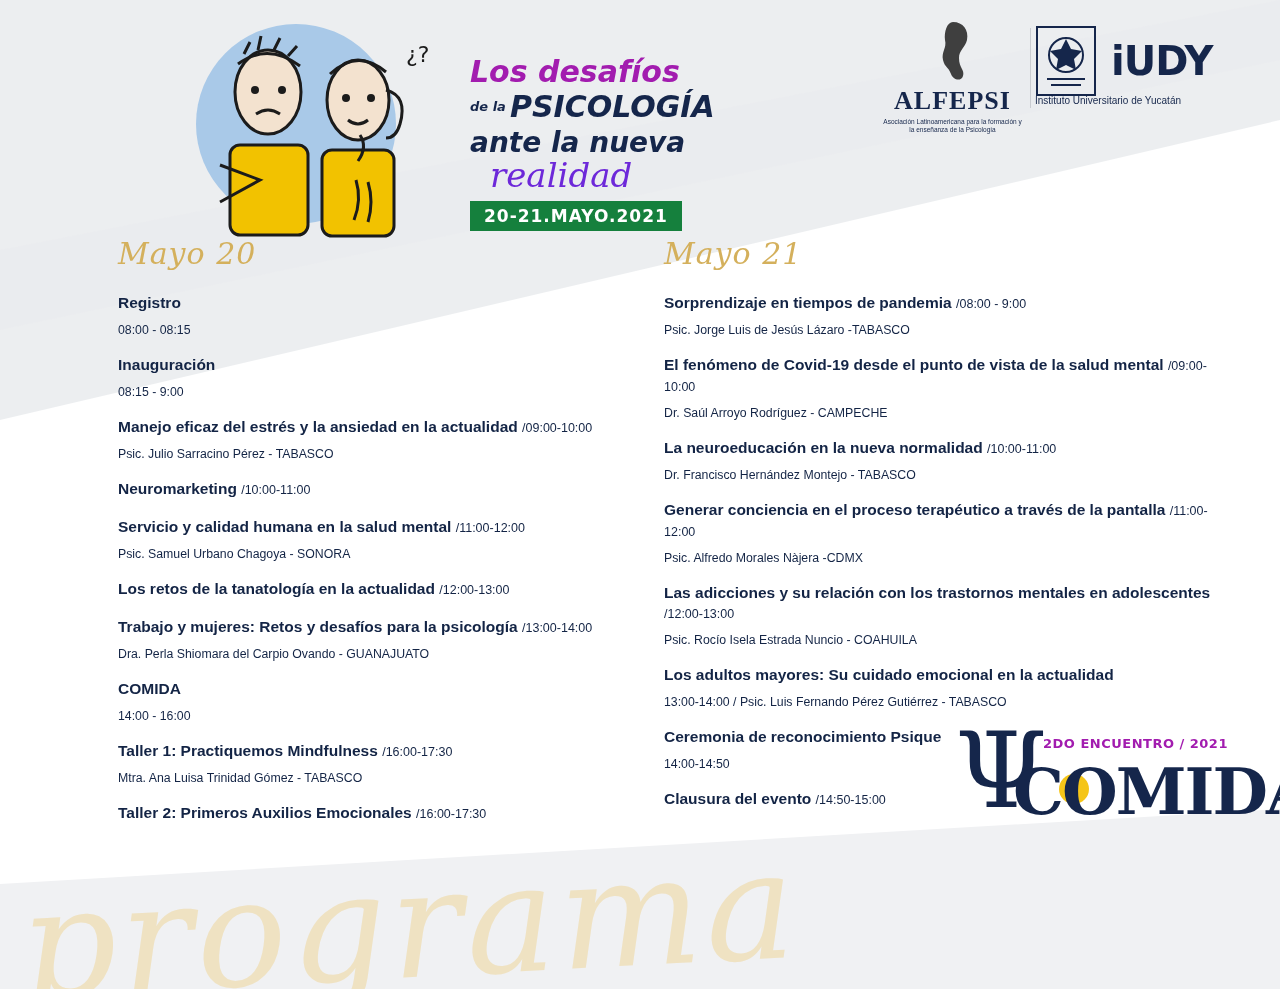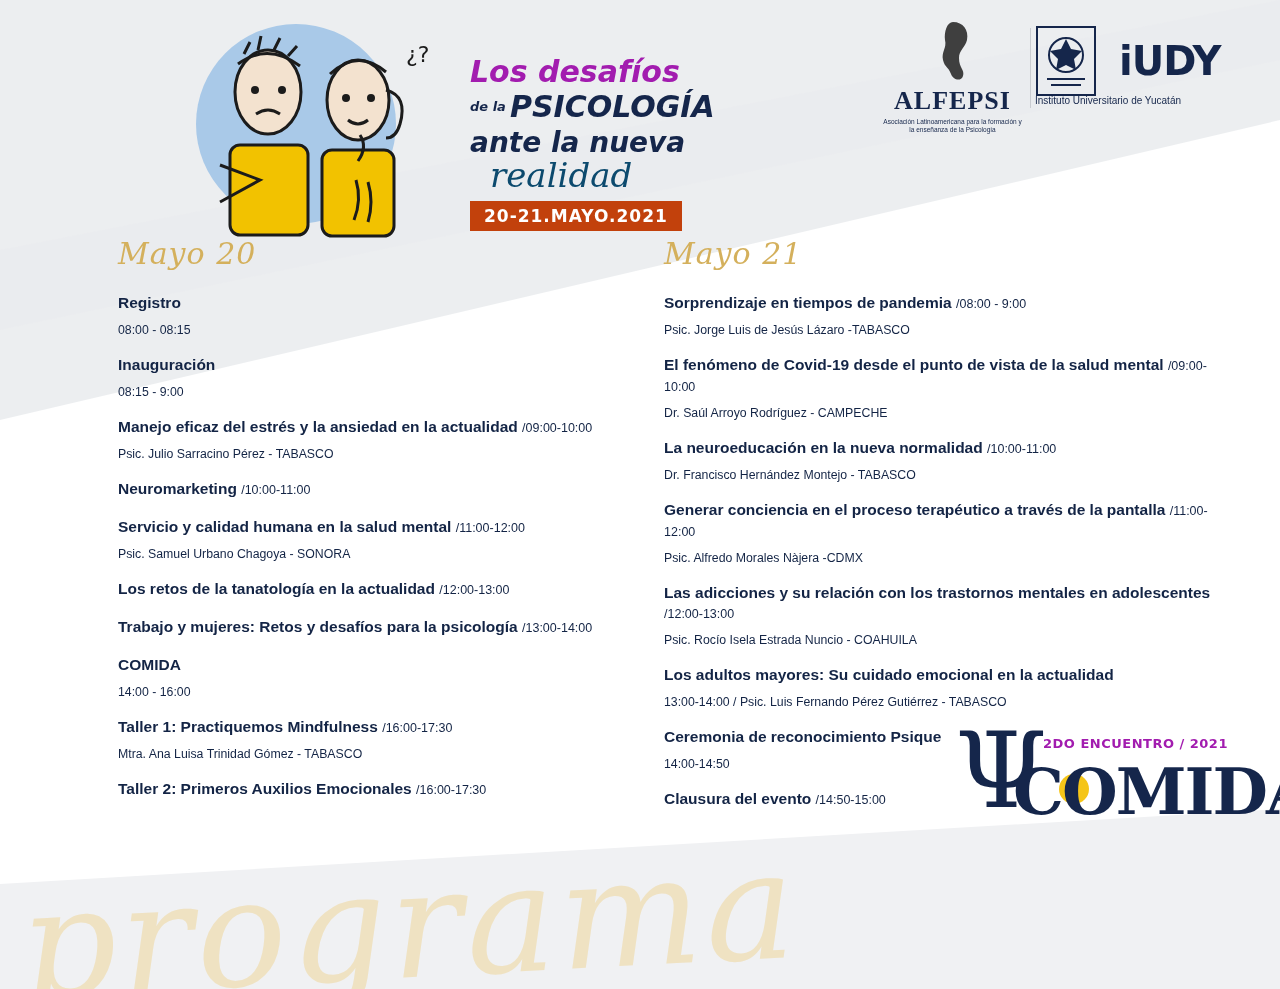--- a/index.html
+++ b/index.html
@@ -51,25 +51,25 @@
   
   .title-block{position:absolute;left:470px;top:55px;width:300px;z-index:4;}
   .t1{
     font-family:"DejaVu Sans", sans-serif;
     font-weight:bold;font-style:italic;font-size:30px;line-height:34px;color:#a21caf;
   }
   .t2{font-family:"DejaVu Sans", sans-serif;font-size:13px;font-weight:bold;font-style:italic;color:#15264b;display:inline-block;vertical-align:middle;}
   .t2big{font-family:"DejaVu Sans", sans-serif;font-weight:bold;font-style:italic;font-size:30px;color:#15264b;display:inline-block;vertical-align:middle;margin-left:4px;text-align:center;}
   .t3{font-family:"DejaVu Sans", sans-serif;font-weight:bold;font-style:italic;font-size:28px;color:#15264b;margin-top:2px;}
   .t4{
-    font-family:"DejaVu Serif", serif;font-style:italic;font-size:34px;color:#0c4a6e;
+    font-family:"DejaVu Serif", serif;font-style:italic;font-size:34px;color:#6d28d9;
     margin-top:-4px;margin-left:20px;
   }
   .date-badge{
-    margin-top:6px;display:inline-block;background:#c2410c;color:#ffffff;
+    margin-top:6px;display:inline-block;background:#15803d;color:#ffffff;
     font-family:"DejaVu Sans", sans-serif;font-weight:bold;font-size:17px;
     padding:5px 14px;letter-spacing:1px;
   }
   
   .alfepsi{position:absolute;left:880px;top:20px;width:145px;text-align:center;z-index:4;}
   .alfepsi .nm{font-family:Liberation Serif, serif;font-weight:bold;font-size:26px;color:#15264b;letter-spacing:1px;}
   .alfepsi .sub{font-size:6.5px;line-height:8px;color:#15264b;margin-top:2px;}
   .iudy{position:absolute;left:1035px;top:25px;z-index:4;}
   .iudy .nm{font-family:"DejaVu Sans", sans-serif;font-weight:bold;font-size:40px;color:#15264b;letter-spacing:-1px;}
   .iudy .sub{font-size:10px;color:#15264b;margin-top:-2px;}
@@ -154,21 +154,21 @@
 <div class="alfepsi">
   <svg width="60" height="62" viewBox="0 0 60 62">
     <path d="M30 2 c10 0 16 8 14 18 c-2 8 -8 10 -8 18 c0 10 6 12 4 18 c-2 6 -10 4 -12 -2 c-3 -8 -6 -6 -8 -14 c-2 -8 4 -12 2 -20 c-1 -8 2 -18 8 -18z" fill="#3f3f3f"></path>
   </svg>
   <div class="nm">ALFEPSI</div>
   <div class="sub">Asociación Latinoamericana para la formación y la enseñanza de la Psicología</div>
 </div>
 <div class="divider-v"></div>
 
 <div class="iudy">
-  <div style="display:flex;align-items:center;gap:22px;">
+  <div style="display:flex;align-items:center;gap:14px;">
     <svg width="62" height="72" viewBox="0 0 62 72">
       <rect x="2" y="2" width="58" height="68" fill="none" stroke="#15264b" stroke-width="2"></rect>
       <circle cx="31" cy="30" r="17" fill="none" stroke="#15264b" stroke-width="2"></circle>
       <path d="M31 14 l5 10 l11 2 l-8 8 l2 11 l-10 -5 l-10 5 l2 -11 l-8 -8 l11 -2z" fill="#15264b"></path>
       <path d="M12 54 h38 M16 60 h30" stroke="#15264b" stroke-width="2"></path>
     </svg>
     <div>
       <div class="nm">iUDY</div>
     </div>
   </div>
@@ -201,20 +201,21 @@
     <div class="line1"><span>Servicio y calidad humana en la salud mental</span> <span class="time">/11:00-12:00</span></div>
     <div class="line2">Psic. Samuel Urbano Chagoya - SONORA</div>
   </div>
 
   <div class="item">
     <div class="line1"><span>Los retos de la tanatología en la actualidad</span> <span class="time">/12:00-13:00</span></div>
   </div>
 
   <div class="item">
     <div class="line1"><span>Trabajo y mujeres: Retos y desafíos para la psicología</span> <span class="time">/13:00-14:00</span></div>
+    <div class="line2">Dra. Perla Shiomara del Carpio Ovando - GUANAJUATO</div>
   </div>
 
   <div class="item">
     <div class="line1"><span>COMIDA</span> <span class="time"></span></div>
     <div class="line2">14:00 - 16:00</div>
   </div>
 
   <div class="item">
     <div class="line1"><span>Taller 1: Practiquemos Mindfulness</span> <span class="time">/16:00-17:30</span></div>
     <div class="line2">Mtra. Ana Luisa Trinidad Gómez - TABASCO</div>

